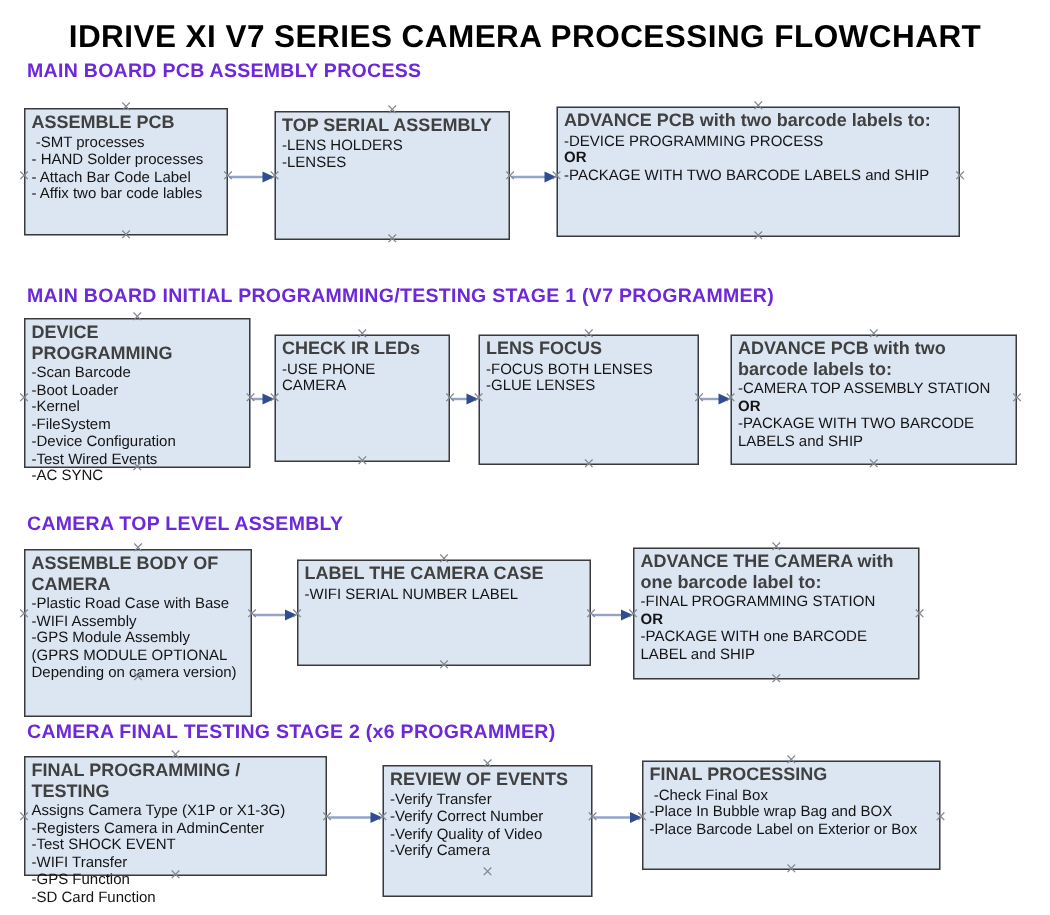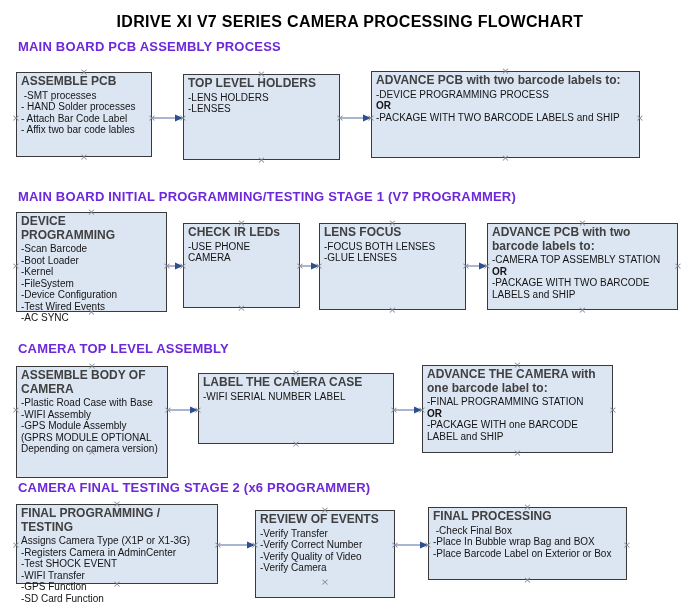--- a/index.html
+++ b/index.html
@@ -2,21 +2,21 @@
 <html><head>
 <meta charset="utf-8">
 <style>
   html,body { margin:0; padding:0; background:#ffffff; }
   body { font-family:"Liberation Sans", sans-serif; }
   #page {
     position:relative; width:700px; height:610px; background:#ffffff; overflow:hidden;
   }
   .page-title {
     position:absolute; top:13px; left:0; width:700px; text-align:center;
-    font-size:16px; font-weight:bold; color:#000; letter-spacing:0.3px; white-space:nowrap;
+    font-size:21px; font-weight:bold; color:#000; letter-spacing:0.3px; white-space:nowrap;
   }
   .section-heading {
     position:absolute; font-size:13px; font-weight:bold; color:#6d28d9;
     letter-spacing:0.2px; white-space:nowrap;
   }
   .fbox {
     position:absolute; box-sizing:border-box;
     background:#dce5f2; border:1.5px solid #3a3a3c;
     padding:2px 4px 2px 4px;
   }
@@ -84,21 +84,21 @@
         <div class="line"> -SMT processes</div>
         <div class="line">- HAND Solder processes</div>
         <div class="line">- Attach Bar Code Label</div>
         <div class="line">- Affix two bar code lables</div>
       </div>
       <span class="anchor" style="left: 84px; top: 72px;">×</span>
       <span class="anchor" style="left: 84px; top: 157px;">×</span>
       <span class="anchor" style="left: 16px; top: 118px;">×</span>
       <span class="anchor" style="left: 152px; top: 118px;">×</span>
       <div class="fbox" style="left: 183px; top: 74px; width: 157px; height: 86px;">
-        <div class="btitle">TOP LEVEL HOLDERS</div>
+        <div class="btitle">TOP SERIAL ASSEMBLY</div>
         <div class="line">-LENS HOLDERS</div>
         <div class="line">-LENSES</div>
       </div>
       <span class="anchor" style="left: 261.5px; top: 74px;">×</span>
       <span class="anchor" style="left: 261.5px; top: 160px;">×</span>
       <span class="anchor" style="left: 183px; top: 118px;">×</span>
       <span class="anchor" style="left: 340px; top: 118px;">×</span>
       <div class="fbox" style="left: 371px; top: 71px; width: 269px; height: 87px;">
         <div class="btitle">ADVANCE PCB with two barcode labels to:</div>
         <div class="line">-DEVICE PROGRAMMING PROCESS</div>

